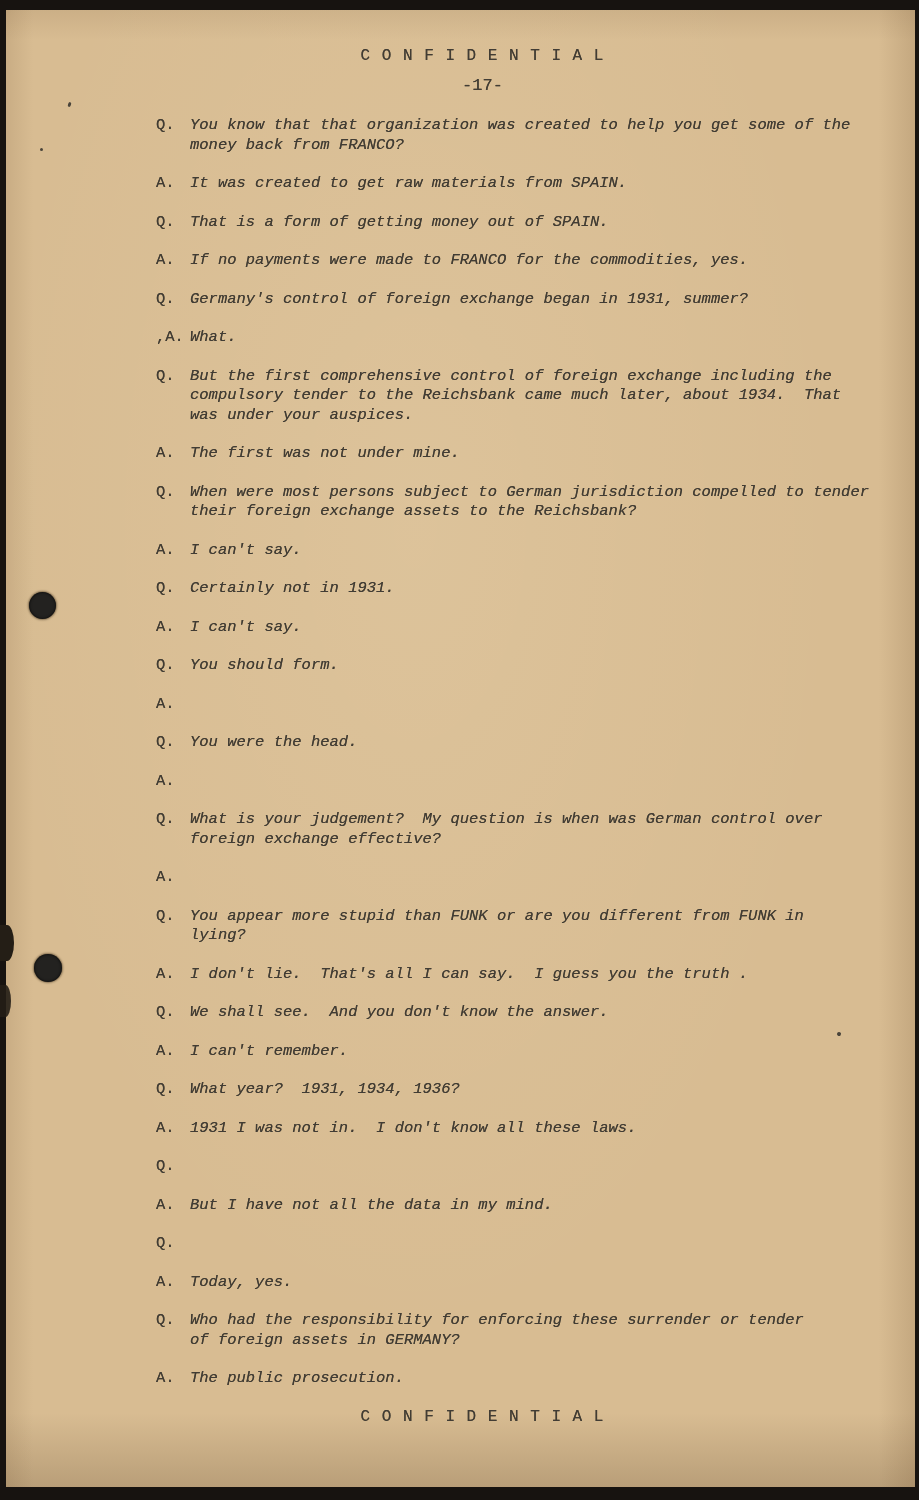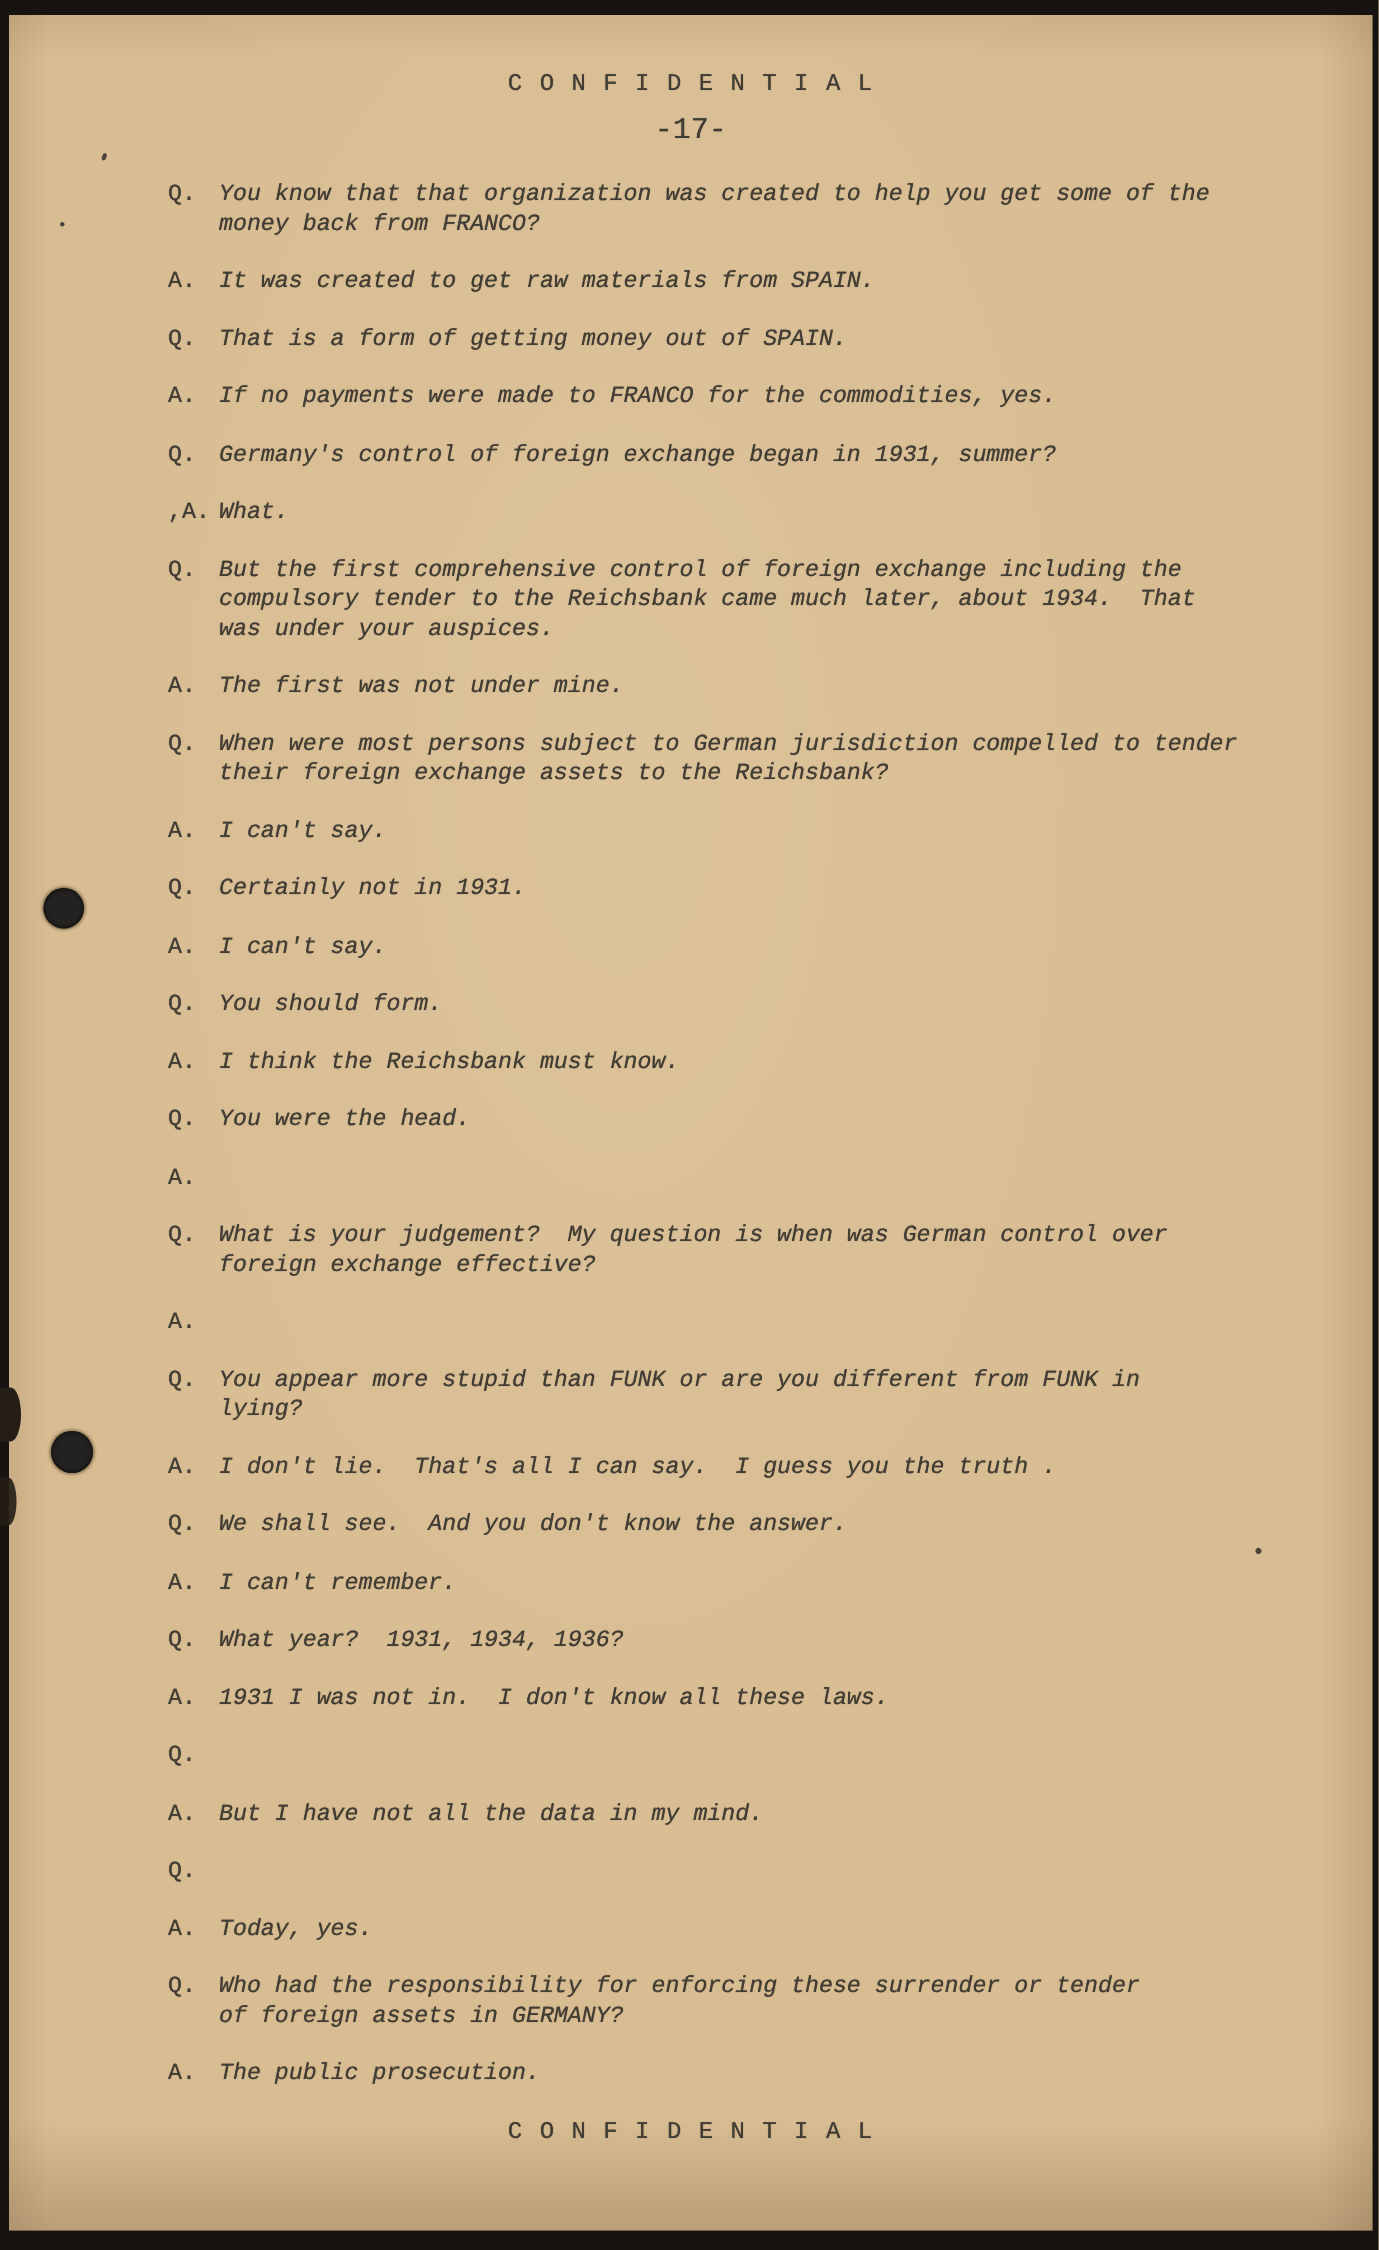--- a/index.html
+++ b/index.html
@@ -17,30 +17,31 @@
     background:
       radial-gradient(ellipse at 45% 35%, rgba(255,244,214,0.12), rgba(255,244,214,0) 60%),
       linear-gradient(to right, rgba(92,62,30,0.12), rgba(92,62,30,0) 3%, rgba(92,62,30,0) 96%, rgba(92,62,30,0.16)),
       linear-gradient(to bottom, rgba(92,62,30,0.10), rgba(92,62,30,0) 2%, rgba(92,62,30,0) 95%, rgba(60,40,18,0.20)),
       #d8bc92;
     color:#413c34;
   }
   .type{
     color:#413c34;
     text-shadow:0 0 0.6px rgba(62,56,44,0.85);
+    margin-left:44px;
   }
   .hdr{
     text-align:center;
     font-size:16px;
     letter-spacing:1px;
     margin-top:37px;
   }
   .pageno{
     text-align:center;
-    font-size:20px;
+    font-size:17px;
     margin-top:11px;
   }
   .transcript{
     margin-top:21px;
     padding-left:106px;
     font-size:15.5px;
     line-height:19.5px;
   }
   .qa-row{
     display:flex;
@@ -155,21 +156,20 @@
         <span class="qa-text">I can't say.</span>
       </div>
 
       <div class="qa-row">
         <span class="qa-label">Q.</span>
         <span class="qa-text">You should form.</span>
       </div>
 
       <div class="qa-row">
         <span class="qa-label">A.</span>
-        <span class="qa-text">I think the Reichsbank must know.</span>
       </div>
 
       <div class="qa-row">
         <span class="qa-label">Q.</span>
         <span class="qa-text">You were the head.</span>
       </div>
 
       <div class="qa-row">
         <span class="qa-label">A.</span>
       </div>

